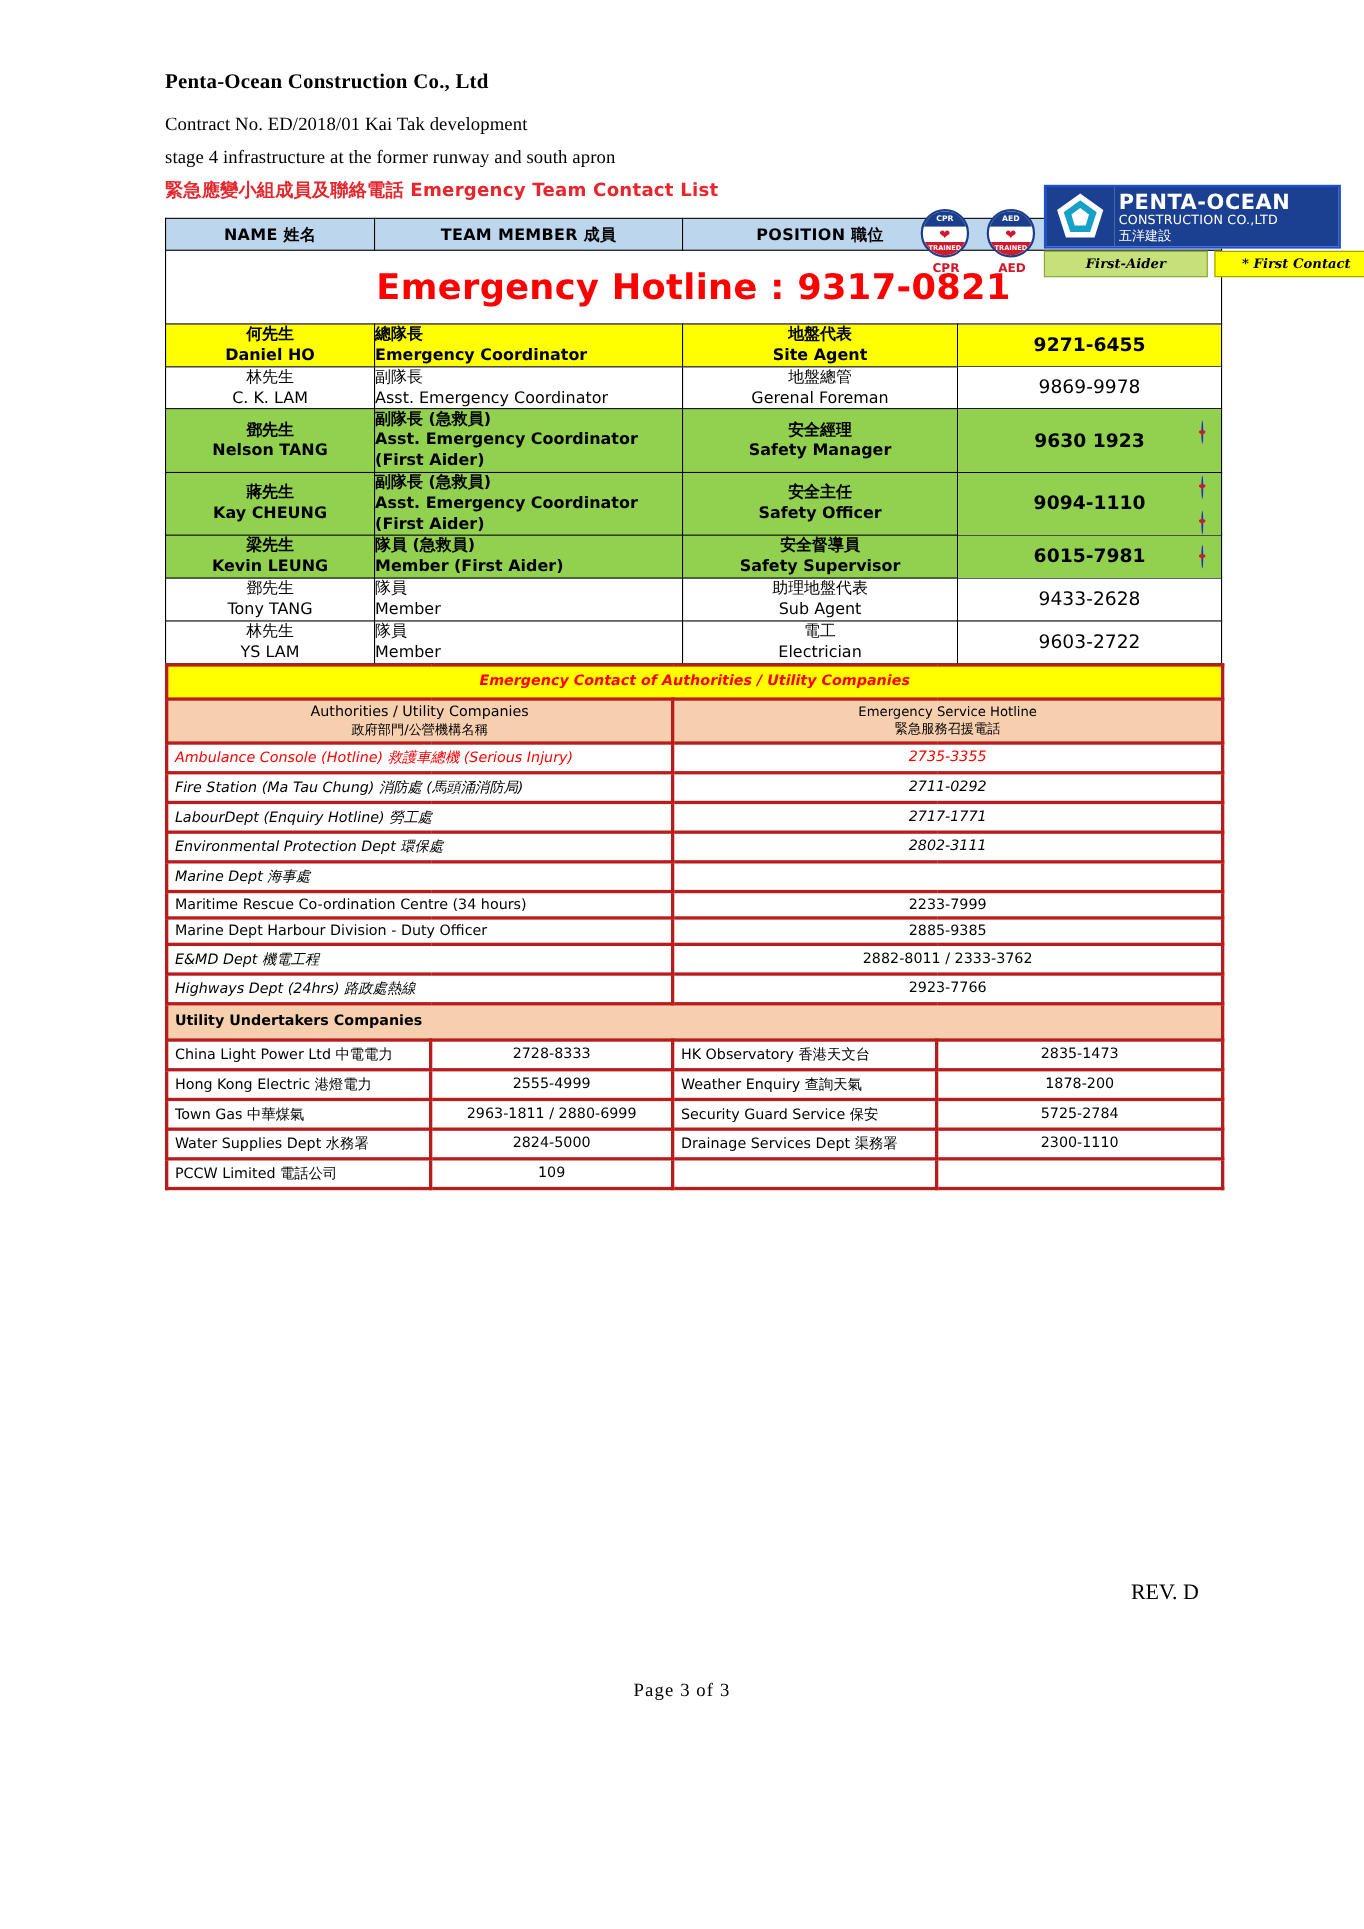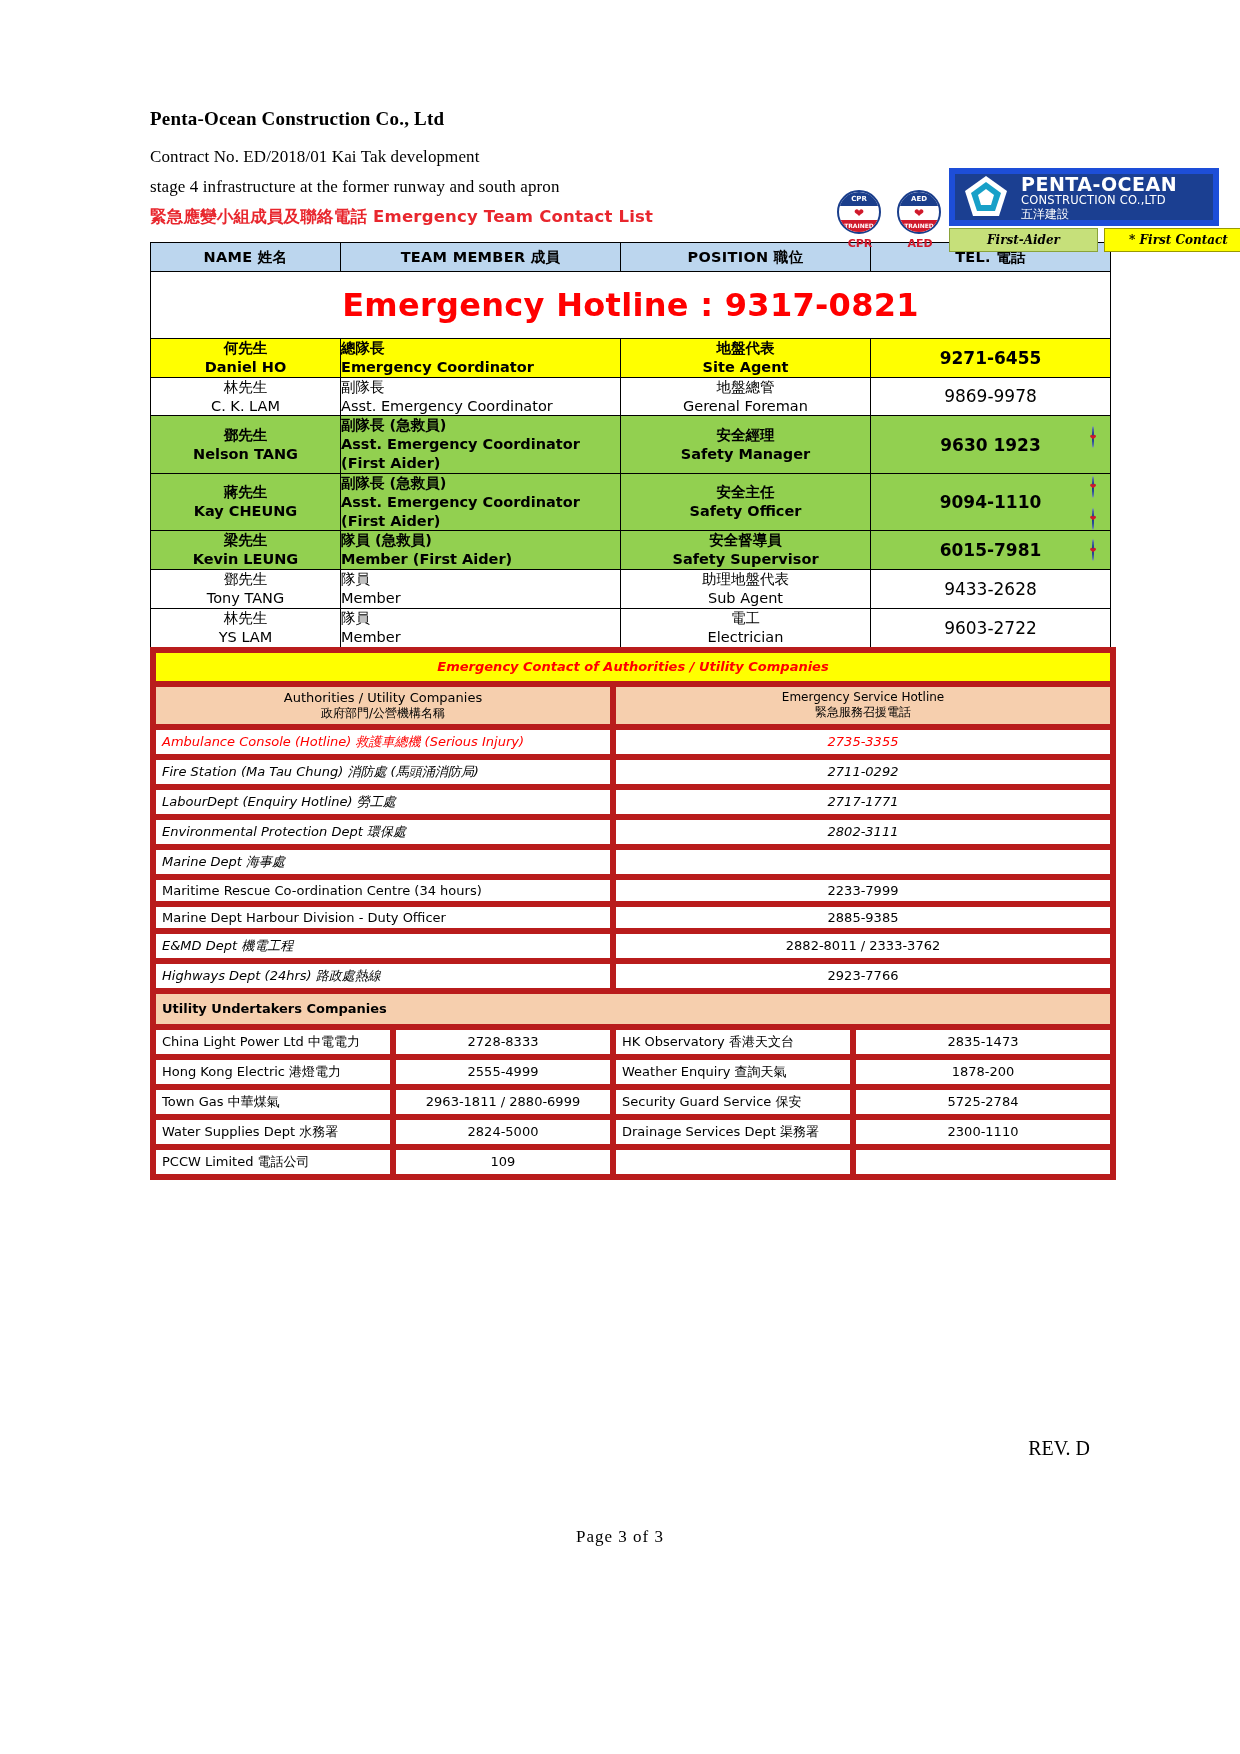--- a/index.html
+++ b/index.html
@@ -12,21 +12,21 @@
     height: 1754px;
     font-family: "Liberation Serif", serif;
     color: #000;
     position: relative;
   }
   .page {
     position: relative;
     width: 1240px;
     height: 1754px;
     box-sizing: border-box;
-    padding: 108px 145px 0 150px;
+    padding: 64px 145px 0 150px;
   }
   .company-title {
     font-family: "Liberation Serif", serif;
     font-weight: bold;
     font-size: 19px;
     letter-spacing: 0.2px;
   }
   .contract-line {
     font-family: "Liberation Serif", serif;
     font-size: 17px;
@@ -89,21 +89,21 @@
     font-family: "DejaVu Sans", sans-serif;
     font-weight: bold;
     font-size: 11px;
     color: #d0192b;
     margin-top: 3px;
   }
   .po-logo {
     position: absolute;
     left: 254px; top: 0;
     width: 270px; height: 58px;
-    border: 6px solid #1d4ed8;
+    border: 2px solid #1d4ed8;
     background: #fff;
     box-sizing: border-box;
     display: flex;
     align-items: stretch;
   }
   .po-logo .mark {
     width: 62px;
     background: #1b3f91;
     display: flex; align-items: center; justify-content: center;
   }
@@ -197,21 +197,21 @@
   .mini-badge .bot { position:absolute; bottom:0; left:0; right:0; height:7px; background:#d0192b;}
   .mini-badge .mid { position:absolute; top:8px; bottom:7px; left:0; right:0; display:flex; align-items:center; justify-content:center; color:#d0192b; font-size:8px;}
   
   table.auth {
     border-collapse: collapse;
     width: 960px;
     table-layout: fixed;
     margin-top: -1px;
   }
   table.auth td {
-    border: 6px solid #b91c1c;
+    border: 3px solid #b91c1c;
     padding: 3px 6px;
     font-family: "DejaVu Sans", sans-serif;
     font-size: 13px;
   }
   .auth-banner {
     background: #ffff00;
     text-align: center;
     color: #ff0000;
     font-family: "DejaVu Serif", serif;
     font-style: italic;

